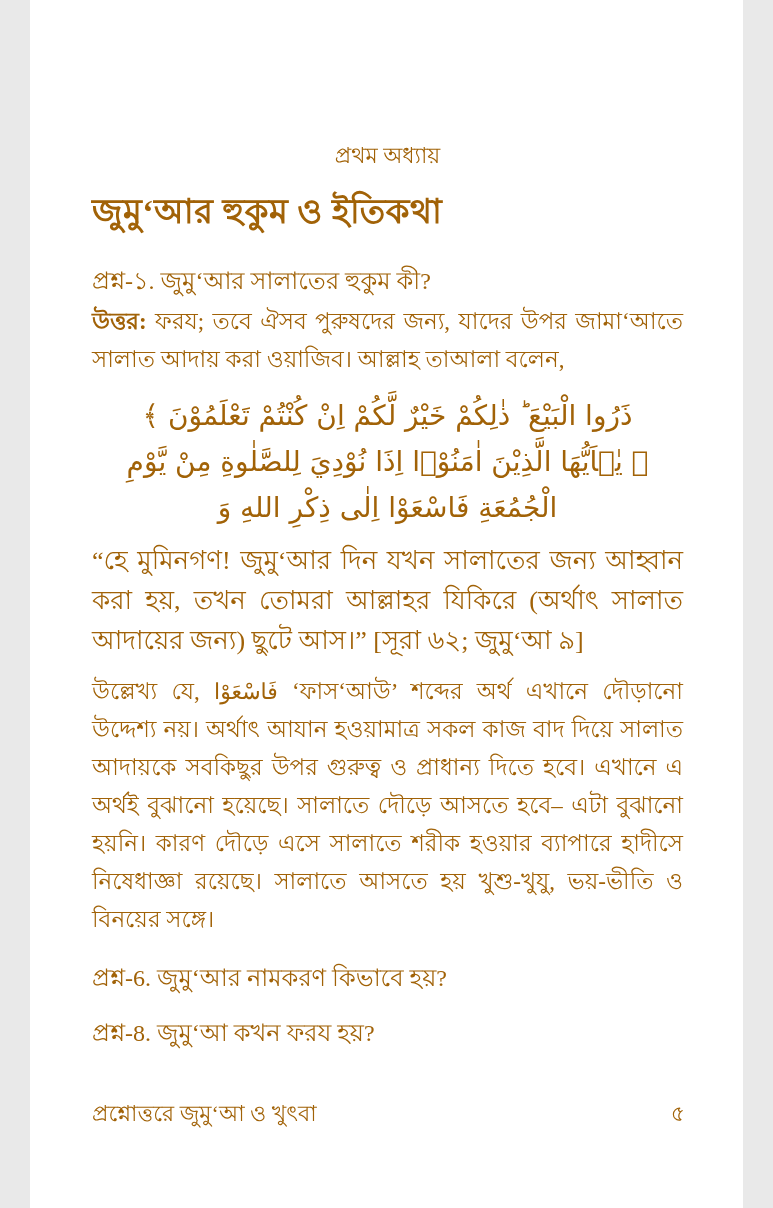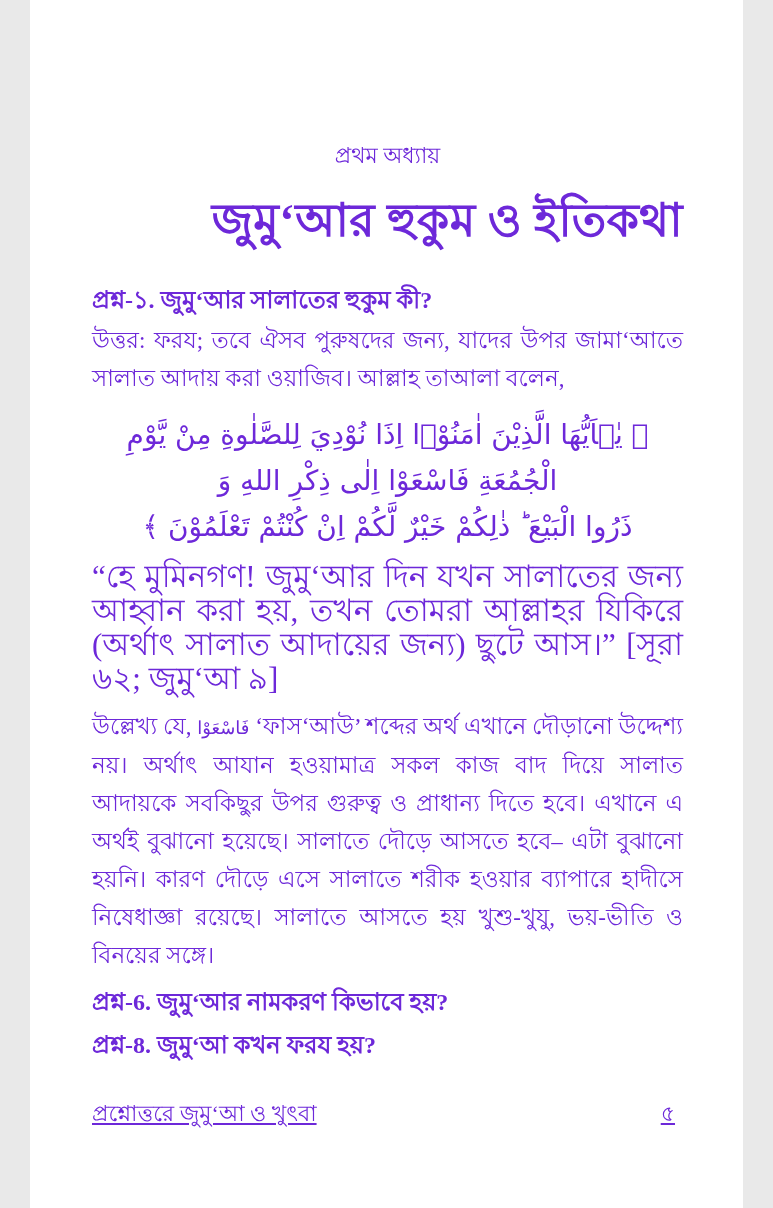--- a/index.html
+++ b/index.html
@@ -5,101 +5,100 @@
   * { margin: 0; padding: 0; box-sizing: border-box; }
   html, body { background: #e9e9e9; }
   body { font-family: "Liberation Serif", "DejaVu Serif", serif; }
 
   .page {
     position: relative;
     width: 713px;
     height: 1208px;
     margin: 0 auto;
     background: #ffffff;
-    color: #6d28d9;
+    color: #a16207;
     overflow: hidden;
   }
 
   .content {
     padding: 138px 60px 0 62px;
   }
 
   .chapter-label {
     text-align: center;
     font-size: 22px;
     font-weight: normal;
     margin-bottom: 10px;
   }
 
   .page-title {
-    text-align: right;
-    font-size: 46px;
+    text-align: left;
+    font-size: 34px;
     font-weight: bold;
     margin-bottom: 24px;
     letter-spacing: 0.5px;
   }
 
   .q-heading {
     font-size: 24px;
-    font-weight: bold;
-    margin-top: 12px;
+    font-weight: normal;
+    margin-top: 24px;
     margin-bottom: 6px;
     line-height: 1.3;
   }
 
   .body-para {
     font-size: 23px;
     line-height: 38px;
     text-align: justify;
   }
 
   .body-para .answer-label {
-    font-weight: normal;
+    font-weight: bold;
   }
 
   .arabic-verse {
     direction: rtl;
     text-align: center;
     font-family: "DejaVu Sans", sans-serif;
     font-size: 28px;
     line-height: 46px;
     margin: 14px 0 10px 0;
   }
 
   .translation-para {
-    font-size: 31px;
-    line-height: 34px;
+    font-size: 26px;
+    line-height: 40px;
     text-align: justify;
     margin-bottom: 12px;
   }
 
   .note-para {
     font-size: 23px;
     line-height: 38px;
     text-align: justify;
     margin-bottom: 8px;
   }
 
   .inline-arabic {
     direction: rtl;
     unicode-bidi: embed;
     font-family: Liberation Serif, serif;
-    font-size: 18px;
+    font-size: 22px;
   }
 
   .page-footer {
     position: absolute;
     left: 62px;
-    right: 68px;
+    right: 58px;
     top: 1096px;
     display: flex;
     justify-content: space-between;
     align-items: center;
     font-size: 22px;
-    text-decoration: underline;
   }
 </style>
 </head>
 <body>
 
 <div class="page">
   <div class="content">
 
     <div class="chapter-label">প্রথম অধ্যায়</div>
 
@@ -107,22 +106,22 @@
 
     <section>
       <h2 class="q-heading">প্রশ্ন-১. জুমু‘আর সালাতের হুকুম কী?</h2>
       <p class="body-para">
         <strong class="answer-label">উত্তর:</strong>
         <span>ফরয; তবে ঐসব পুরুষদের জন্য, যাদের উপর জামা‘আতে সালাত আদায় করা ওয়াজিব। আল্লাহ তাআলা বলেন,</span>
       </p>
     </section>
 
     <div class="arabic-verse">
+      <div>ذَرُوا الْبَيْعَ ؕ ذٰلِكُمْ خَيْرٌ لَّكُمْ اِنْ كُنْتُمْ تَعْلَمُوْنَ ﴾</div>
       <div>﴿ يٰۤاَيُّهَا الَّذِيْنَ اٰمَنُوْۤا اِذَا نُوْدِيَ لِلصَّلٰوةِ مِنْ يَّوْمِ الْجُمُعَةِ فَاسْعَوْا اِلٰى ذِكْرِ اللهِ وَ</div>
-      <div>ذَرُوا الْبَيْعَ ؕ ذٰلِكُمْ خَيْرٌ لَّكُمْ اِنْ كُنْتُمْ تَعْلَمُوْنَ ﴾</div>
     </div>
 
     <p class="translation-para">“হে মুমিনগণ! জুমু‘আর দিন যখন সালাতের জন্য আহ্বান করা হয়, তখন তোমরা আল্লাহর যিকিরে (অর্থাৎ সালাত আদায়ের জন্য) ছুটে আস।” [সূরা ৬২; জুমু‘আ ৯]</p>
 
     <p class="note-para">
       <span>উল্লেখ্য যে,</span>
       <span class="inline-arabic">فَاسْعَوْا</span>
       <span>‘ফাস‘আউ’ শব্দের অর্থ এখানে দৌড়ানো উদ্দেশ্য নয়। অর্থাৎ আযান হওয়ামাত্র সকল কাজ বাদ দিয়ে সালাত আদায়কে সবকিছুর উপর গুরুত্ব ও প্রাধান্য দিতে হবে। এখানে এ অর্থই বুঝানো হয়েছে। সালাতে দৌড়ে আসতে হবে– এটা বুঝানো হয়নি। কারণ দৌড়ে এসে সালাতে শরীক হওয়ার ব্যাপারে হাদীসে নিষেধাজ্ঞা রয়েছে। সালাতে আসতে হয় খুশু-খুযু, ভয়-ভীতি ও বিনয়ের সঙ্গে।</span>
     </p>
 

